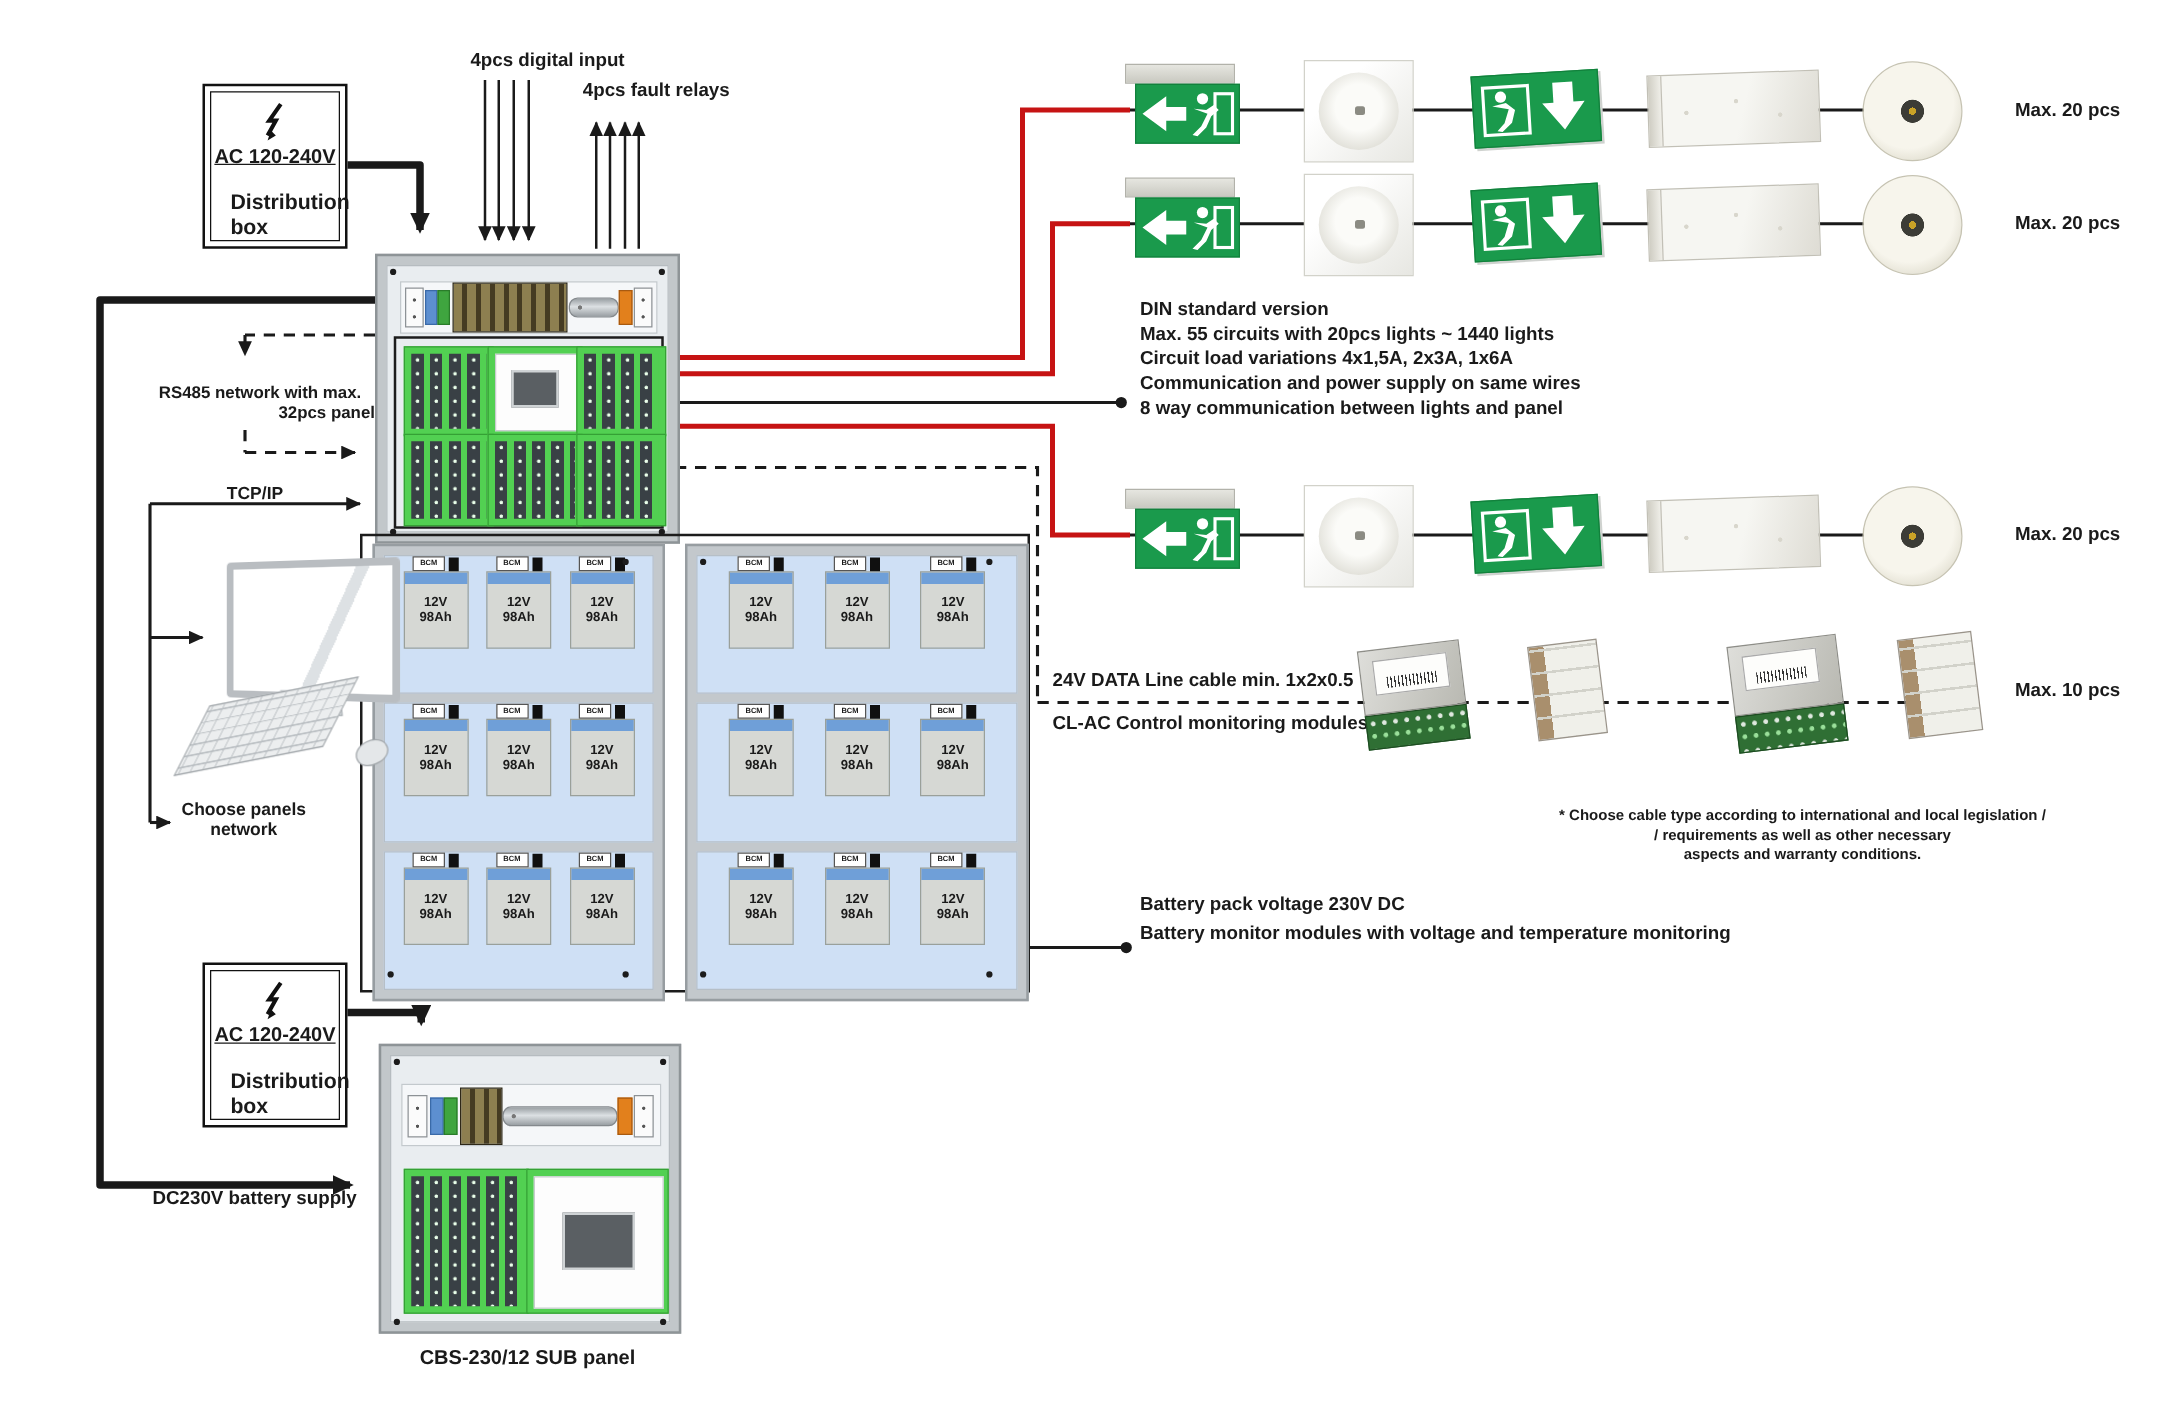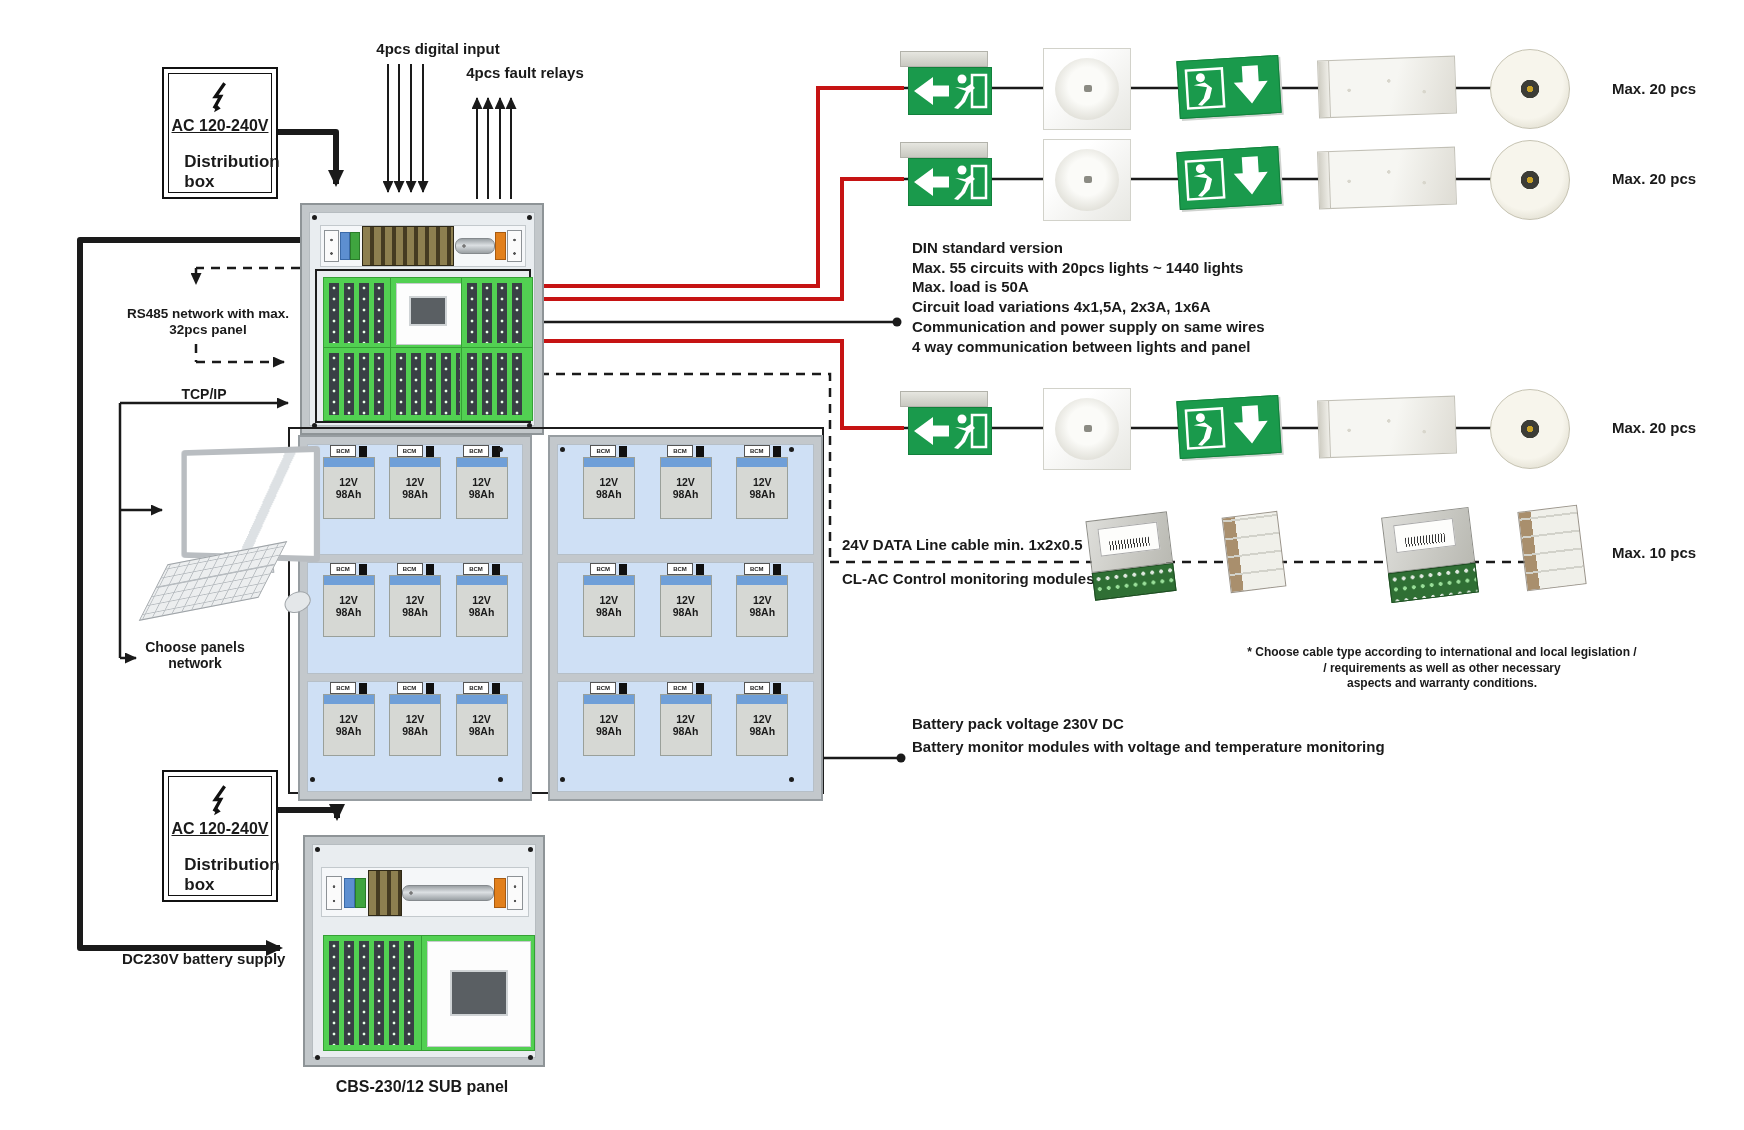--- a/index.html
+++ b/index.html
@@ -190,21 +190,21 @@
       <path d="M500,199 V98" marker-end="url(#ah)"></path>
       <path d="M511,199 V98" marker-end="url(#ah)"></path>
     </g>
   </svg>
 
   <div class="lbl ctr" style="left:357px;top:40px;width:162px;font-size:15px;">4pcs digital input</div>
   <div class="lbl ctr" style="left:442px;top:64px;width:166px;font-size:15px;">4pcs fault relays</div>
 
   <div class="lbl ctr" style="left:116px;top:306px;width:184px;font-size:13.5px;line-height:16px;">
     <span style="display:block;">RS485 network with max.</span>
-    <span style="display:block;">32pcs panel</span>
+    <span style="display:block;text-align:right;">32pcs panel</span>
   </div>
   <div class="lbl ctr" style="left:166px;top:386px;width:76px;font-size:14px;">TCP/IP</div>
   <div class="lbl ctr" style="left:120px;top:584px;width:160px;font-size:15px;">Workstation</div>
   <div class="lbl ctr" style="left:128px;top:640px;width:134px;font-size:14px;line-height:15.5px;">
     <span style="display:block;">Choose panels</span>
     <span style="display:block;">network</span>
   </div>
   <div class="lbl" style="left:122px;top:950px;font-size:15px;">DC230V battery supply</div>
   <div class="lbl ctr" style="left:322px;top:1078px;width:200px;font-size:16px;">CBS-230/12 SUB panel</div>
 
@@ -212,24 +212,23 @@
   <div class="lbl" style="left:1612px;top:170px;font-size:15px;">Max. 20 pcs</div>
   <div class="lbl" style="left:1612px;top:419px;font-size:15px;">Max. 20 pcs</div>
   <div class="lbl" style="left:1612px;top:544px;font-size:15px;">Max. 10 pcs</div>
 
   <div class="lbl" style="left:842px;top:536px;font-size:15px;">24V DATA Line cable min. 1x2x0.5</div>
   <div class="lbl" style="left:842px;top:570px;font-size:15px;">CL-AC Control monitoring modules</div>
 
   <div class="lbl" style="left:912px;top:238px;width:440px;font-size:15px;line-height:19.7px;">
     <div>DIN standard version</div>
     <div>Max. 55 circuits with 20pcs lights ~ 1440 lights</div>
-    <div>Max. load is 50A</div>
     <div>Circuit load variations 4x1,5A, 2x3A, 1x6A</div>
     <div>Communication and power supply on same wires</div>
-    <div>4 way communication between lights and panel</div>
+    <div>8 way communication between lights and panel</div>
   </div>
 
   <div class="lbl" style="left:912px;top:712px;width:580px;font-size:15px;line-height:23px;">
     <div>Battery pack voltage 230V DC</div>
     <div>Battery monitor modules with voltage and temperature monitoring</div>
   </div>
 
   <div class="lbl ctr" style="left:1244px;top:645px;width:396px;font-size:12px;line-height:15.5px;">
     <div>* Choose cable type according to international and local legislation /</div>
     <div>/ requirements as well as other necessary</div>

